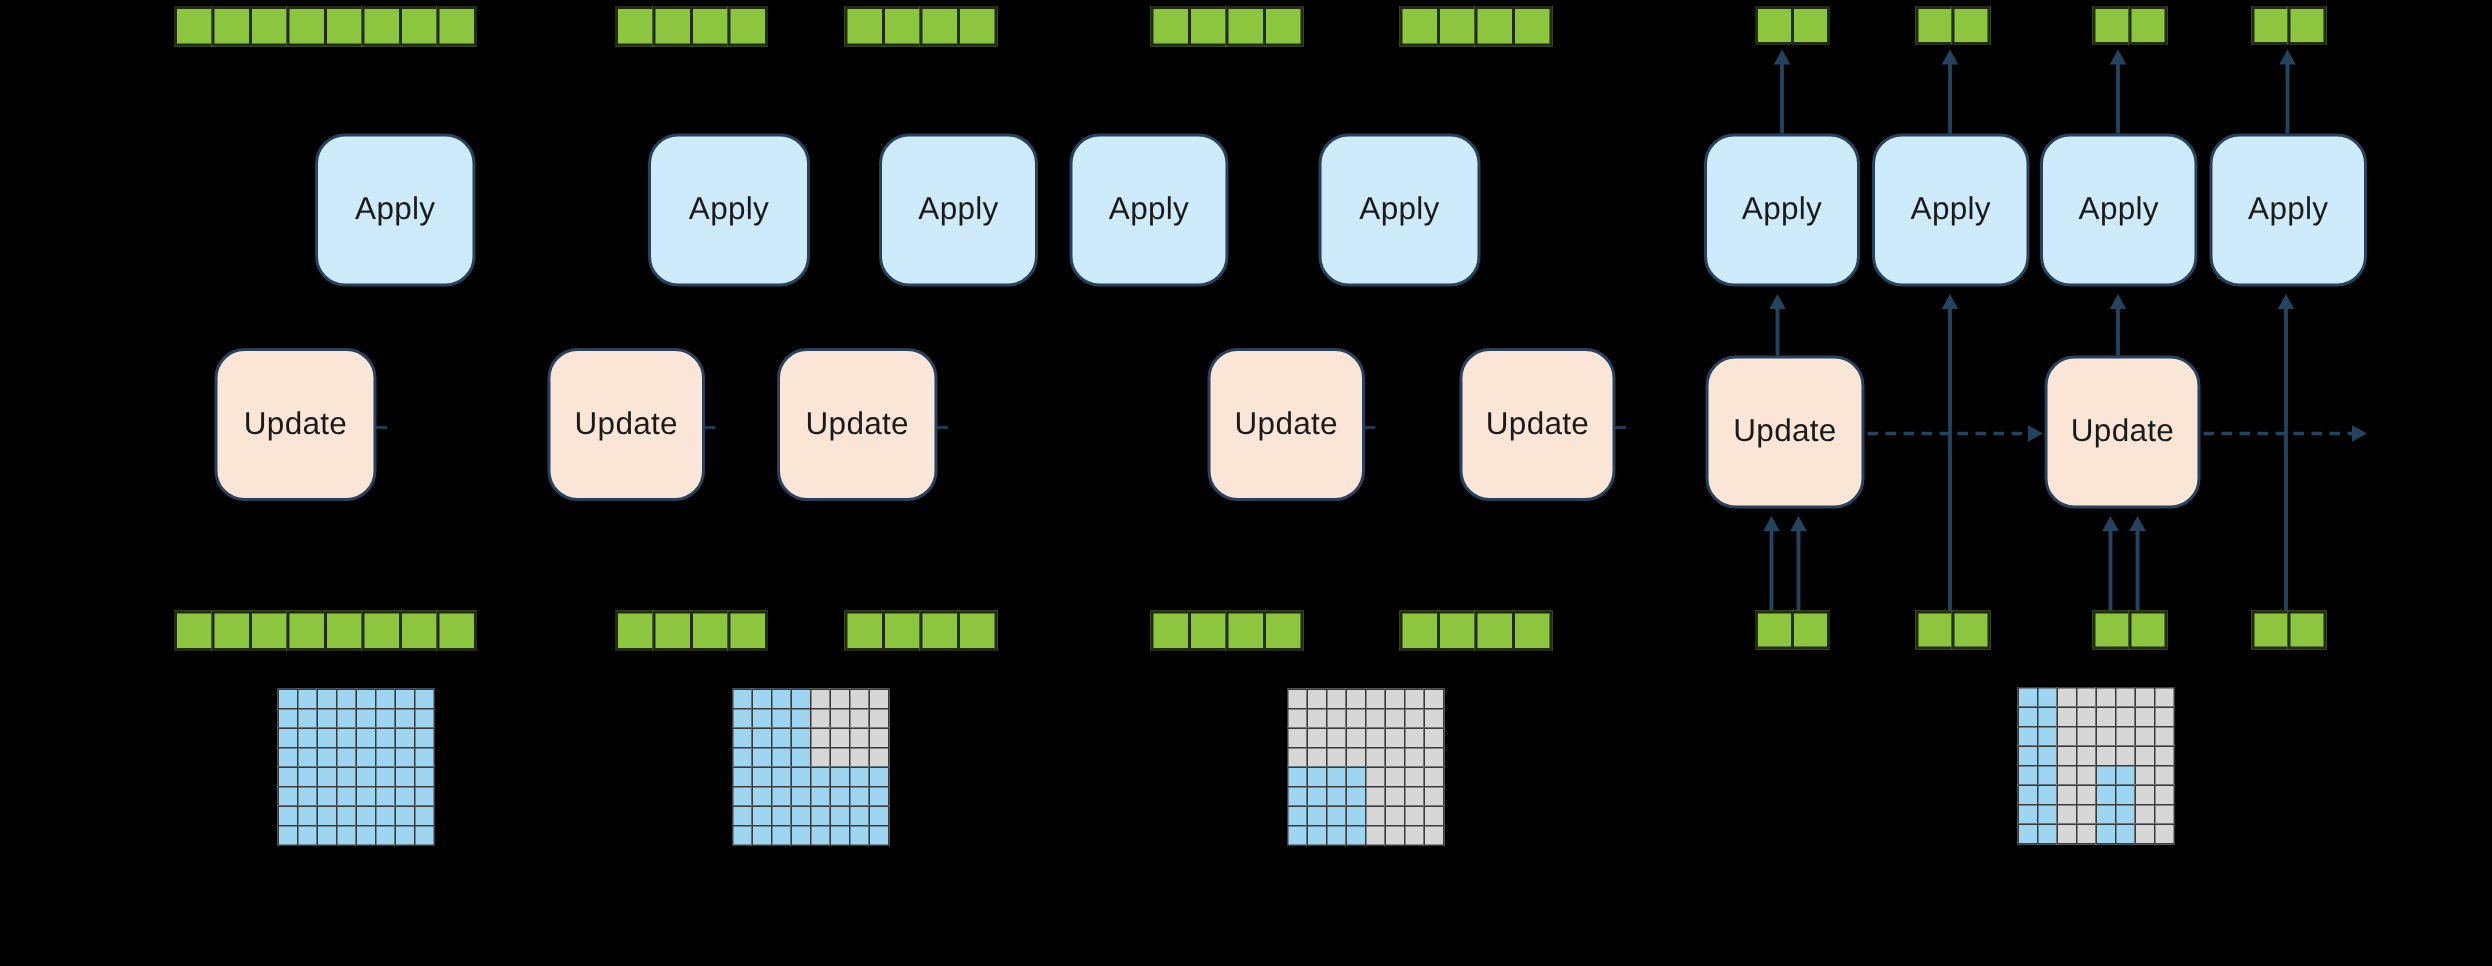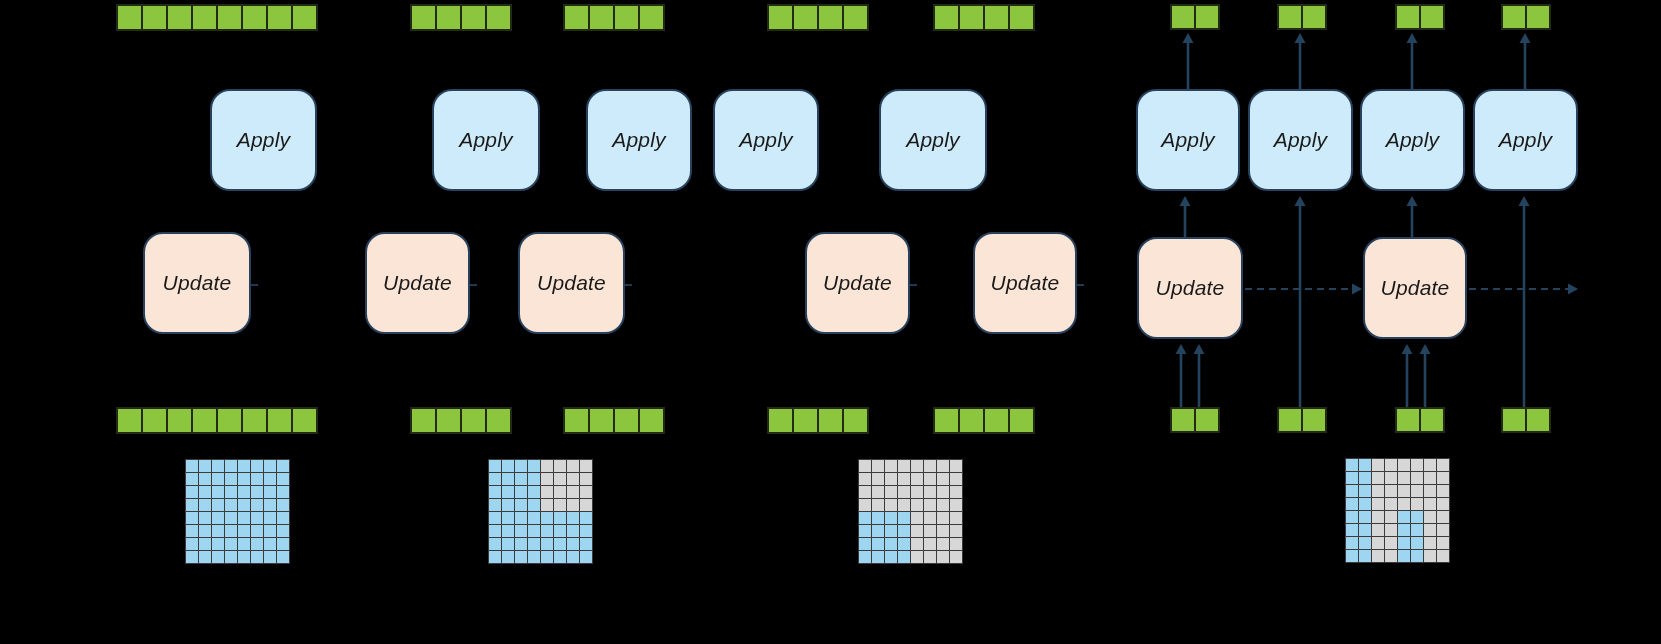--- a/index.html
+++ b/index.html
@@ -2,21 +2,20 @@
 <html style="--bg: #000000; --token-green: #8CC63E; --token-border: #232B14; --apply-fill: #CDEBFA; --update-fill: #FBE5D6; --box-border: #28425E; --matrix-blue: #9ED5F0; --matrix-gray: #D7D7D7; --matrix-border: #3B3B3B; --arrow: #24435F; --label-text: #1A1A1A;"><head>
 <meta charset="utf-8">
 <style>
   html,body{margin:0;padding:0;background:#000;}
   .canvas{
     position:relative;
     width:1661px;height:644px;
     background:var(--bg,#000);
     overflow:hidden;
     font-family:"Liberation Sans", sans-serif;
-    font-style:italic;
   }
   .panel{position:absolute;inset:0;}
   .token-group{position:absolute;display:flex;}
   .token-cell{
     box-sizing:border-box;
     border:2px solid var(--token-border);
     background:var(--token-green);
   }
   .token-cell + .token-cell{margin-left:-2px;}
   .opbox{

